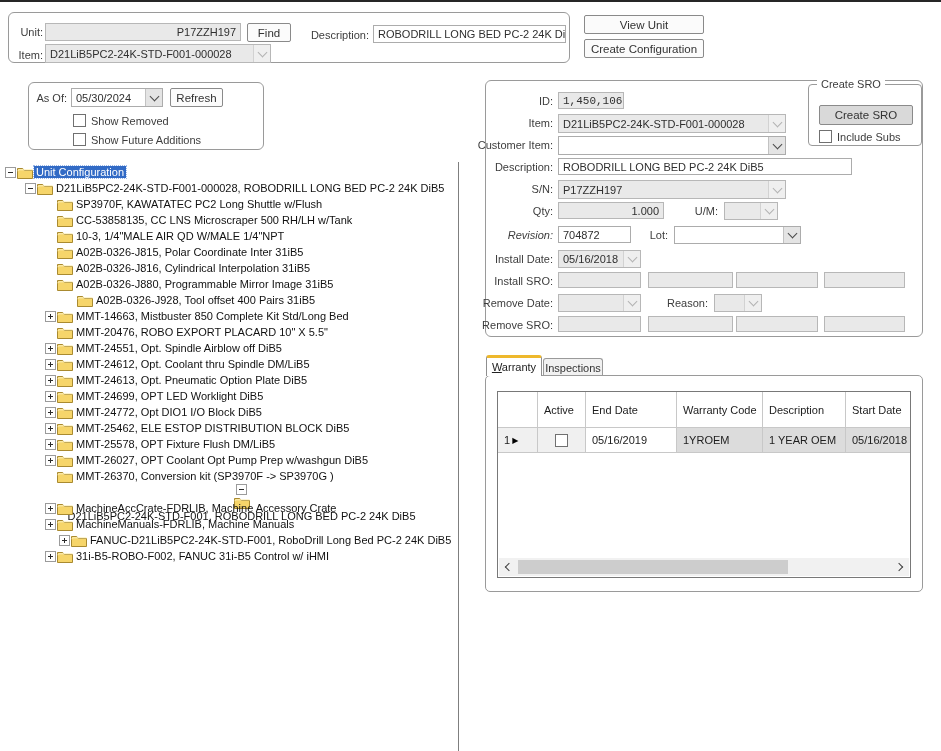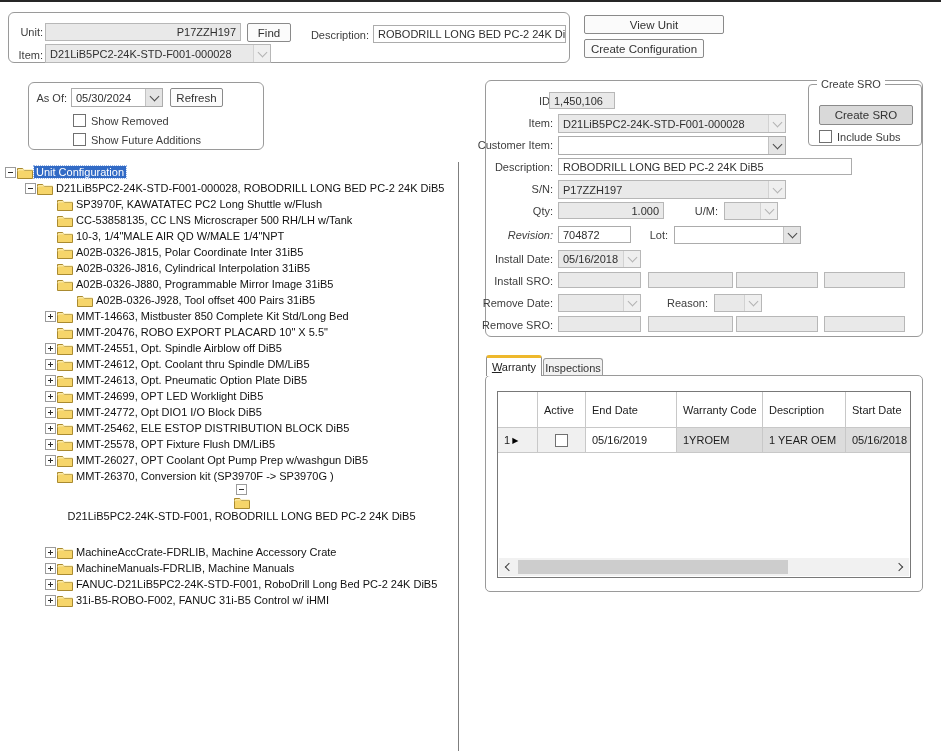--- a/index.html
+++ b/index.html
@@ -117,21 +117,21 @@
   <div class="abs field" style="left:364px; top:12px; width:193px;">
       <span>ROBODRILL LONG BED PC-2 24K Di</span>
     </div>
   <span class="abs lbl" style="left:4px; top:36px; width:30px; text-align:right;">Item:</span>
   <div class="abs combo gray" style="left:36px; top:31px; width:226px;">
     <span class="val">D21LiB5PC2-24K-STD-F001-000028</span>
     <span class="arrow"></span>
   </div>
 </div>
 
-<div class="abs btn" style="left:584px; top:15px; width:140px; height:19px;">View Unit</div>
+<div class="abs btn" style="left:584px; top:15px; width:120px; height:19px;">View Unit</div>
 <div class="abs btn" style="left:584px; top:39px; width:120px; height:19px;">Create Configuration</div>
 
 <div class="abs groupbox" style="left:28px; top:82px; width:236px; height:68px;">
   <span class="abs lbl" style="left:2px; top:9px; width:36px; text-align:right;">As Of:</span>
   <div class="abs combo" style="left:42px; top:5px; width:92px;">
     <span class="val">05/30/2024</span>
     <span class="arrow"></span>
   </div>
   <div class="abs btn" style="left:141px; top:5px; width:53px; height:19px;">Refresh</div>
   <div class="abs checkbox" style="left:44px; top:31px;"></div>
@@ -303,58 +303,58 @@
     <span class="tree-label">MMT-26370, Conversion kit (SP3970F -&gt; SP3970G )</span>
   </div>
       <div class="tree-row" style="padding-left: 25px; flex-direction: column;">
     <span class="expander minus"></span>
     <svg class="folder" width="16" height="13" viewBox="0 0 16 13">
       <path d="M0.5 2.5 h5.2 l1.6 2 H15.5 v8 H0.5 z" fill="#f6d56a" stroke="#a98a30"></path>
       <path d="M0.5 4.8 L2 3.8 h13.5" fill="none" stroke="#fdf0bd"></path>
     </svg>
     <span class="tree-label">D21LiB5PC2-24K-STD-F001, ROBODRILL LONG BED PC-2 24K DiB5</span>
   </div>
-      <div class="tree-row" style="padding-left: 45px; margin-top: 44px;">
+      <div class="tree-row" style="padding-left: 45px;">
     <span class="expander plus"></span>
     <svg class="folder" width="16" height="13" viewBox="0 0 16 13">
       <path d="M0.5 2.5 h5.2 l1.6 2 H15.5 v8 H0.5 z" fill="#f6d56a" stroke="#a98a30"></path>
       <path d="M0.5 4.8 L2 3.8 h13.5" fill="none" stroke="#fdf0bd"></path>
     </svg>
     <span class="tree-label">MachineAccCrate-FDRLIB, Machine Accessory Crate</span>
   </div>
       <div class="tree-row" style="padding-left: 45px;">
     <span class="expander plus"></span>
     <svg class="folder" width="16" height="13" viewBox="0 0 16 13">
       <path d="M0.5 2.5 h5.2 l1.6 2 H15.5 v8 H0.5 z" fill="#f6d56a" stroke="#a98a30"></path>
       <path d="M0.5 4.8 L2 3.8 h13.5" fill="none" stroke="#fdf0bd"></path>
     </svg>
     <span class="tree-label">MachineManuals-FDRLIB, Machine Manuals</span>
   </div>
-      <div class="tree-row" style="padding-left: 45px;">
+      <div class="tree-row" style="padding-left: 59px;">
     <span class="expander plus"></span>
     <svg class="folder" width="16" height="13" viewBox="0 0 16 13">
       <path d="M0.5 2.5 h5.2 l1.6 2 H15.5 v8 H0.5 z" fill="#f6d56a" stroke="#a98a30"></path>
       <path d="M0.5 4.8 L2 3.8 h13.5" fill="none" stroke="#fdf0bd"></path>
     </svg>
     <span class="tree-label">FANUC-D21LiB5PC2-24K-STD-F001, RoboDrill Long Bed PC-2 24K DiB5</span>
   </div>
       <div class="tree-row" style="padding-left: 45px;">
     <span class="expander plus"></span>
     <svg class="folder" width="16" height="13" viewBox="0 0 16 13">
       <path d="M0.5 2.5 h5.2 l1.6 2 H15.5 v8 H0.5 z" fill="#f6d56a" stroke="#a98a30"></path>
       <path d="M0.5 4.8 L2 3.8 h13.5" fill="none" stroke="#fdf0bd"></path>
     </svg>
     <span class="tree-label">31i-B5-ROBO-F002, FANUC 31i-B5 Control w/ iHMI</span>
   </div>
     </div>
 </div>
 
 <div class="abs groupbox" style="left:485px; top:80px; width:438px; height:257px;">
   <span class="rlabel" style="top:14px;">ID:</span>
-  <div class="abs field gray" style="left:63px; top:11px; width:66px; height:17px;">
+  <div class="abs field gray" style="left:72px; top:11px; width:66px; height:17px;font-family:Liberation Mono, monospace;">
       <span>1,450,106</span>
     </div>
 
   <span class="rlabel" style="top:36px;">Item:</span>
   <div class="abs combo gray" style="left:72px; top:33px; width:228px;">
     <span class="val">D21LiB5PC2-24K-STD-F001-000028</span>
     <span class="arrow"></span>
   </div>
 
   <span class="rlabel" style="top:58px;">Customer Item:</span>

